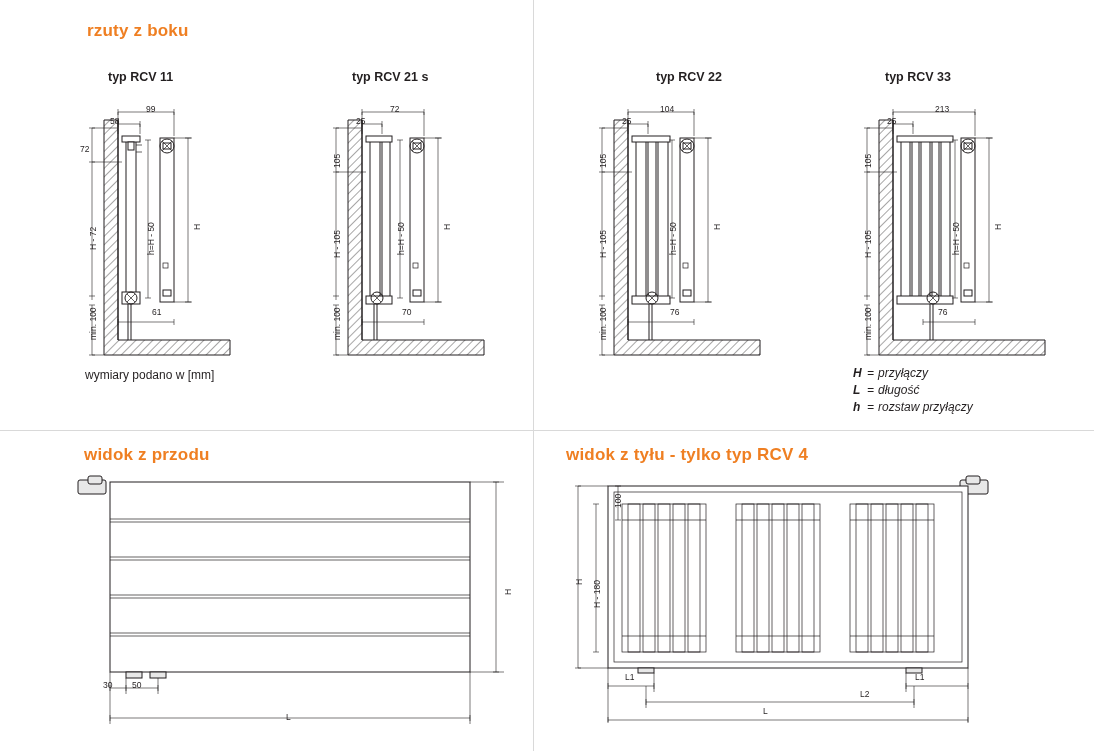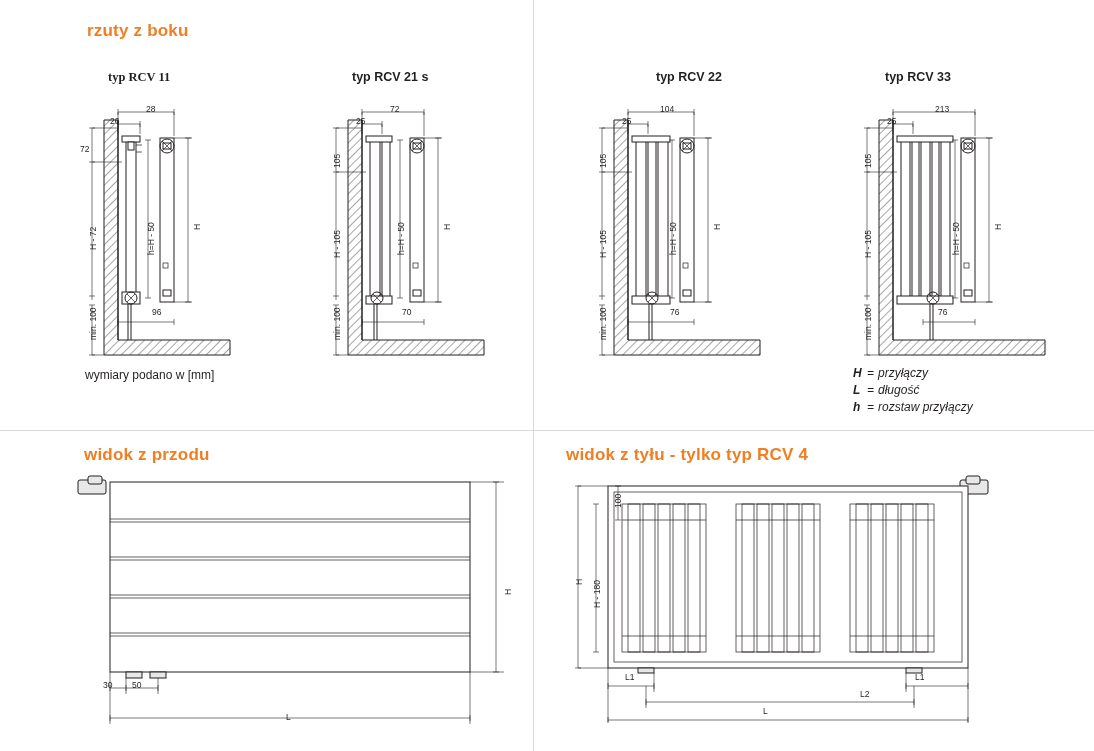--- a/index.html
+++ b/index.html
@@ -38,21 +38,21 @@
   .hatchfill{fill:url(#hatch);stroke:#231f20;stroke-width:1;}
   .panel{fill:#ffffff;stroke:#231f20;stroke-width:1;}
   .grey{fill:#e8e8e8;stroke:#231f20;stroke-width:1;}
   .sep{position:absolute;background:#d9d9d9;}
 </style>
 </head>
 <body>
 
 <div class="abs hdr" style="left:87px;top:21px;text-align:right;">rzuty z boku</div>
 
-<div class="abs typ" style="left:108px;top:70px;font-family:Liberation Serif, serif;">typ RCV 11</div>
+<div class="abs typ" style="left:108px;top:70px;">typ RCV 11</div>
 
 <div class="abs" style="left:70px;top:100px;">
 <svg width="200" height="275" viewBox="0 0 200 275">
   <defs>
     <pattern id="hatch" width="6" height="6" patternTransform="rotate(45)" patternUnits="userSpaceOnUse">
       <line x1="0" y1="0" x2="0" y2="6" stroke="#231f20" stroke-width="0.8"></line>
     </pattern>
   </defs>
 
   <path class="hatchfill" d="M34 20 L48 20 L48 240 L160 240 L160 255 L34 255 Z"></path>
@@ -112,28 +112,28 @@
 
   <line class="dim" x1="118" y1="38" x2="118" y2="202"></line>
   <path class="dim" d="M115 38 l6 0 M115 202 l6 0"></path>
   <line class="dim" x1="104" y1="38" x2="122" y2="38"></line>
   <line class="dim" x1="104" y1="202" x2="122" y2="202"></line>
 
   <line class="dim" x1="48" y1="222" x2="104" y2="222"></line>
   <path class="dim" d="M48 219 l0 6 M104 219 l0 6"></path>
 </svg>
 </div>
-<div class="abs tiny" style="left:146px;top:104px;">28</div>
-<div class="abs tiny" style="left:110px;top:116px;">26</div>
+<div class="abs tiny" style="left:146px;top:104px;">99</div>
+<div class="abs tiny" style="left:110px;top:116px;">58</div>
 <div class="abs tiny" style="left:80px;top:144px;">72</div>
 <div class="abs tiny rot" style="left:88px;top:250px;">H - 72</div>
 <div class="abs tiny rot" style="left:88px;top:340px;">min. 100</div>
 <div class="abs tiny rot" style="left:146px;top:255px;">h=H - 50</div>
 <div class="abs tiny rot" style="left:192px;top:230px;">H</div>
-<div class="abs tiny" style="left:152px;top:307px;">96</div>
+<div class="abs tiny" style="left:152px;top:307px;">61</div>
 
 <div class="abs typ" style="left:352px;top:70px;">typ RCV 21 s</div>
 
 <div class="abs" style="left:314px;top:100px;">
 <svg width="200" height="275" viewBox="0 0 200 275">
   <path class="hatchfill" d="M34 20 L48 20 L48 240 L170 240 L170 255 L34 255 Z"></path>
   <line class="ln" x1="48" y1="20" x2="48" y2="240"></line>
 
   <rect class="panel" x="56" y="40" width="10" height="160"></rect>
   <rect class="panel" x="68" y="40" width="8" height="160"></rect>

